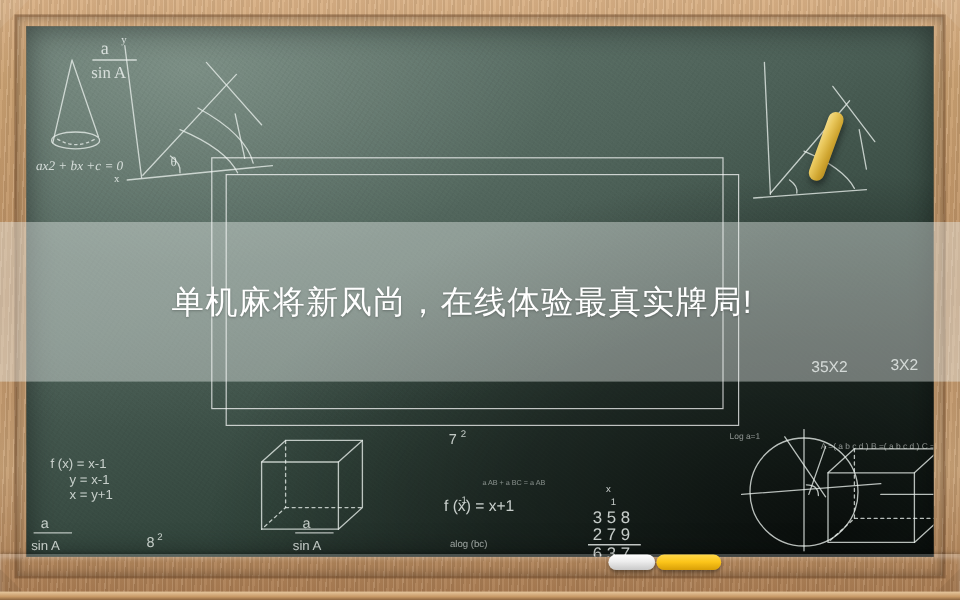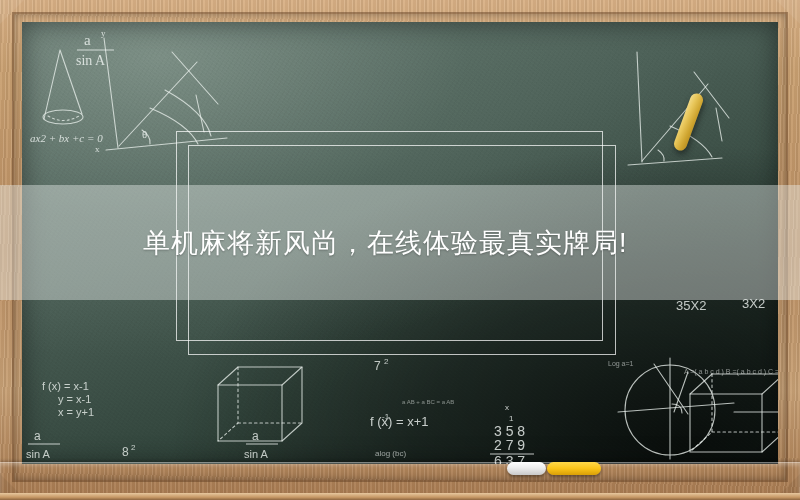--- a/index.html
+++ b/index.html
@@ -87,21 +87,21 @@
     background: linear-gradient(180deg,#ffffff 0%, #ededed 45%, #c9c9c9 100%);
     box-shadow: 0 2px 3px rgba(0,0,0,.38);
   }
   .chalk-yellow {
     background: linear-gradient(180deg,#ffd84a 0%, #fcc51a 48%, #d99f07 100%);
     box-shadow: 0 2px 3px rgba(0,0,0,.38);
   }
 
   
   .band {
-    position:absolute; left:0; right:0; top:185px; height:115px;
+    position:absolute; left:0; right:0; top:185px; height:133px;
     background: rgba(235,240,238,.42);
     display:flex; align-items:center;
   }
   .headline {
     margin-left: 143px;
     color:#ffffff;
     font-size: 27px;
     letter-spacing: 1px;
     font-weight: 400;
     white-space: nowrap;

